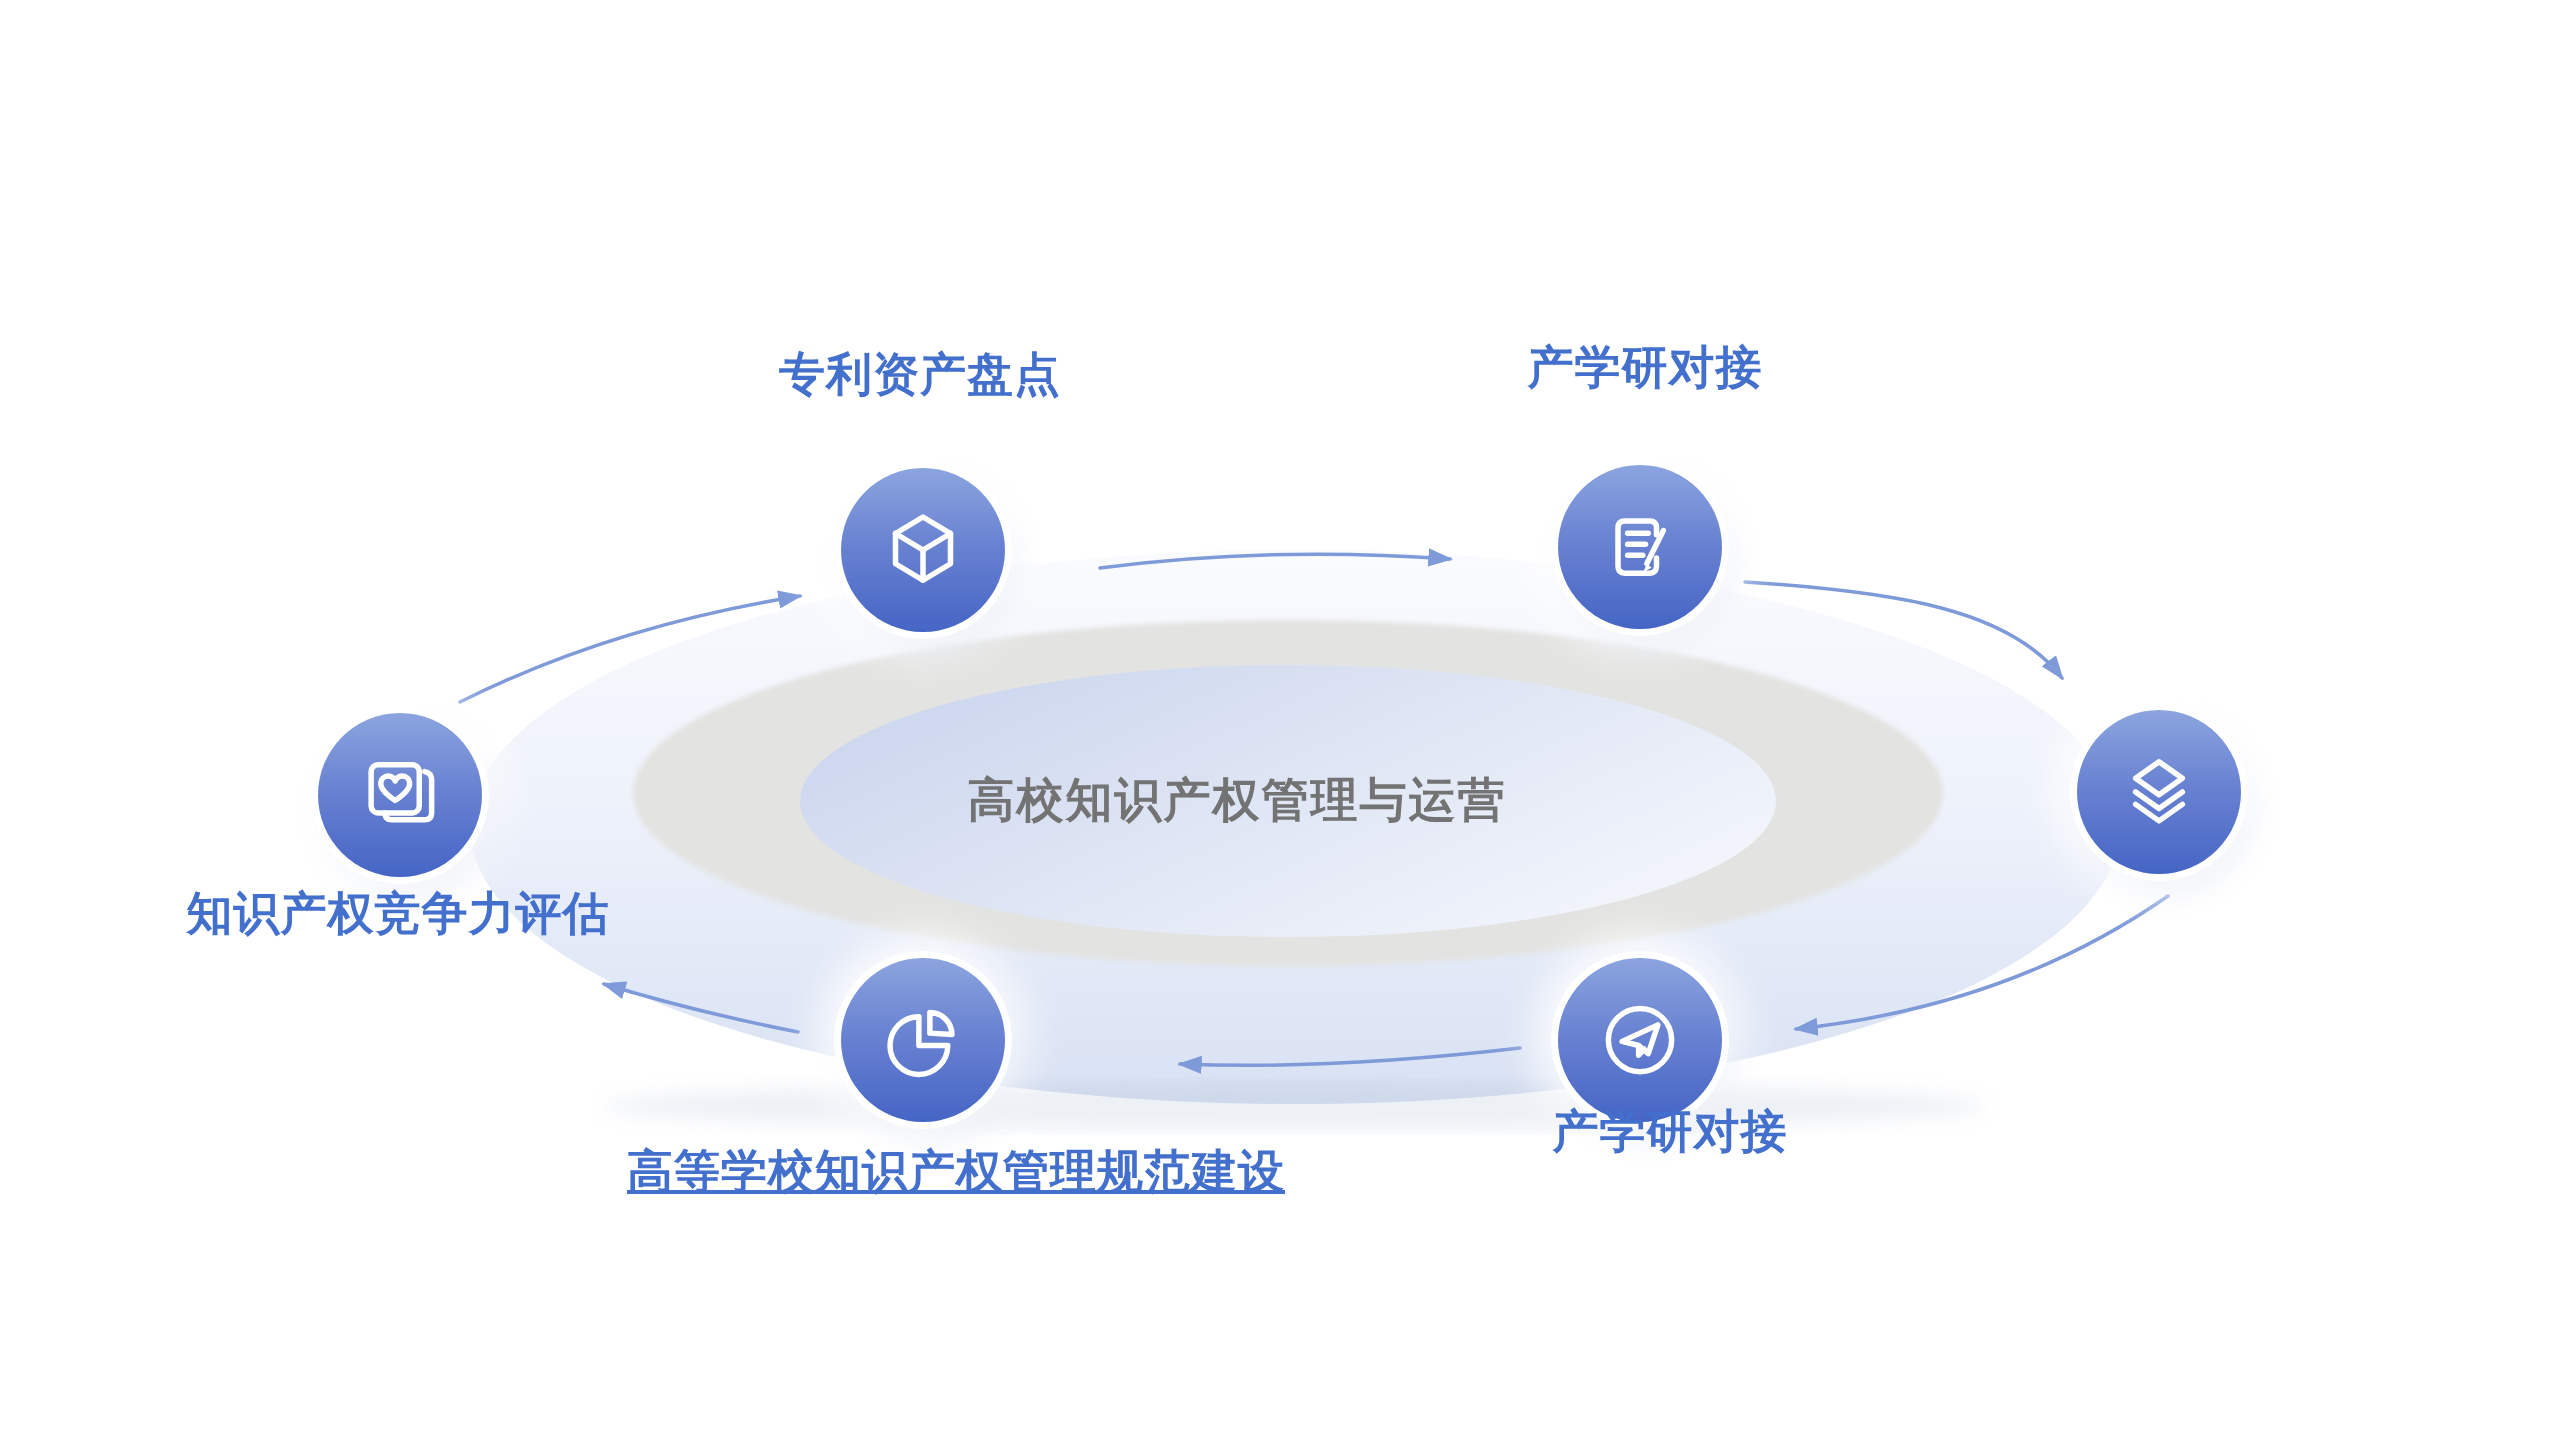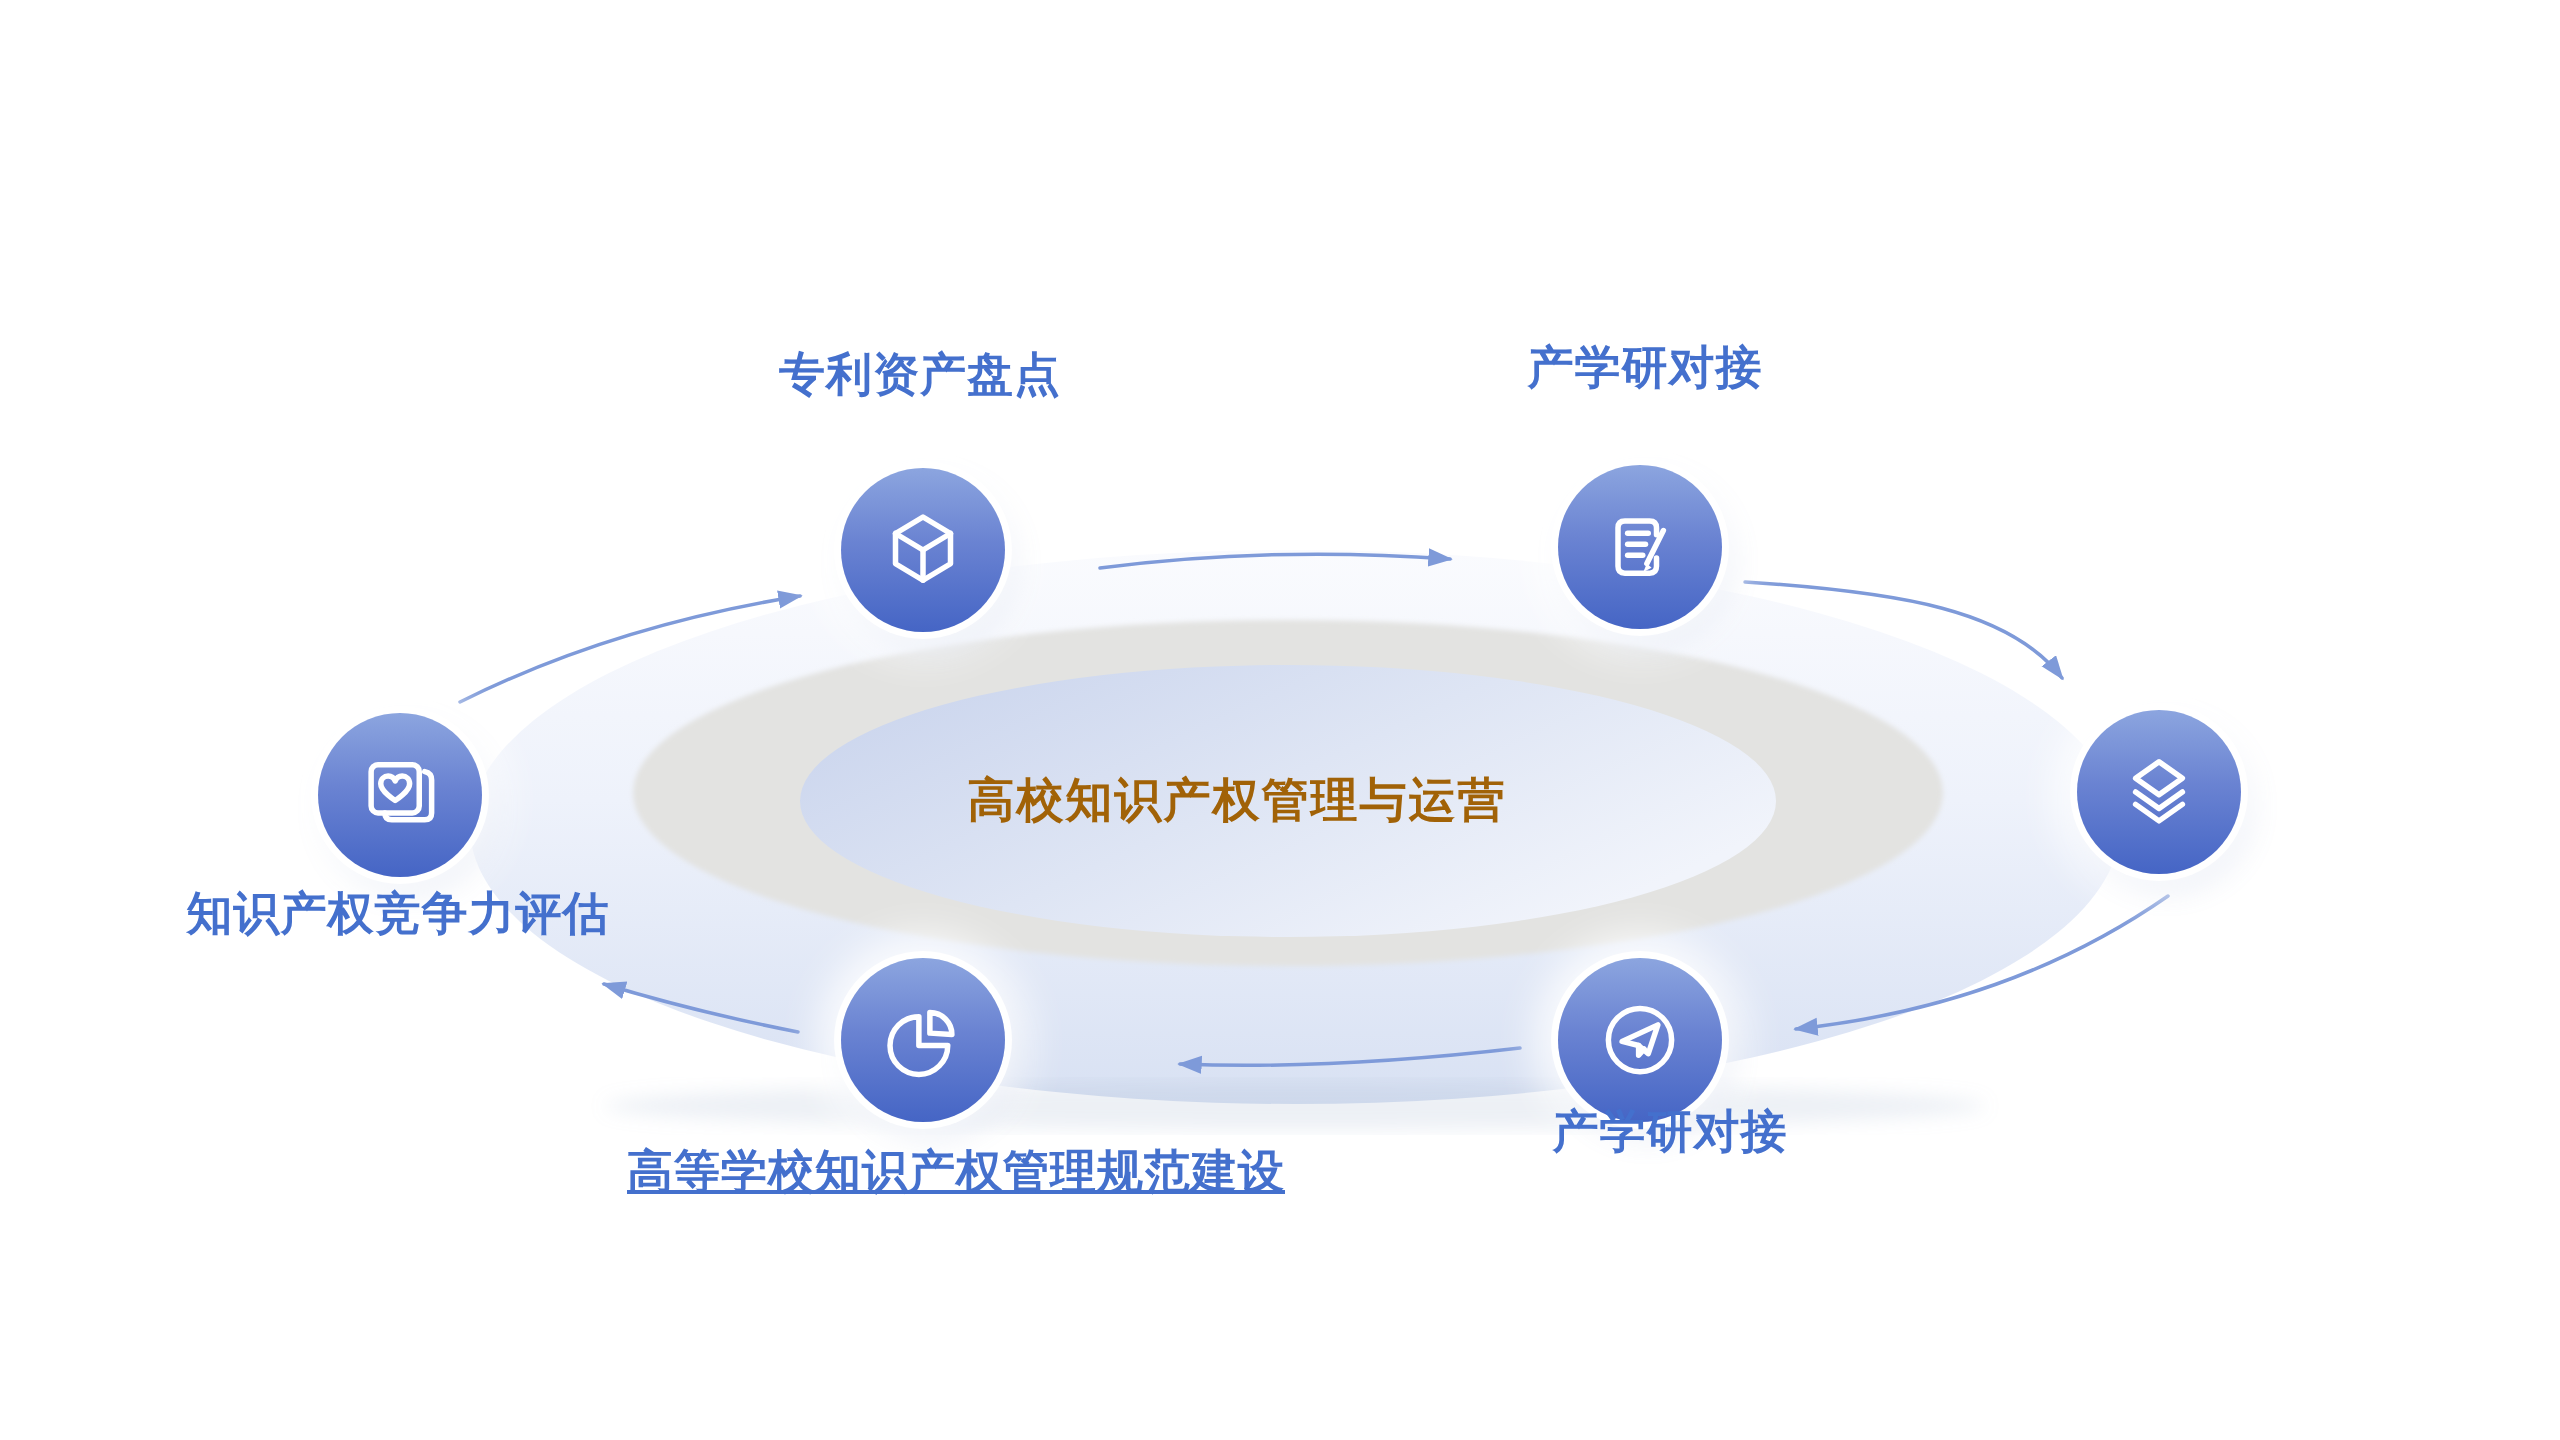--- a/index.html
+++ b/index.html
@@ -10,21 +10,21 @@
         background:linear-gradient(180deg,#8CA5DF 0%,#6A83D2 45%,#4565C5 100%);
         display:flex;align-items:center;justify-content:center;
         box-shadow:0 0 0 7px rgba(255,255,255,0.92),
                    0 0 42px 22px rgba(255,255,255,0.9),
                    8px 14px 28px rgba(110,135,195,0.28);}
   .node svg{width:88px;height:88px;display:block;}
   .icon-stroke{fill:none;stroke:#ffffff;stroke-width:4;stroke-linecap:round;stroke-linejoin:round;}
   .label{position:absolute;transform:translate(-50%,-50%);white-space:nowrap;
          font-size:46px;font-weight:bold;color:#4470CD;letter-spacing:1px;}
   .center-title{position:absolute;transform:translate(-50%,-50%);white-space:nowrap;
-         font-size:47px;font-weight:bold;color:#a16207;letter-spacing:2px;}
+         font-size:47px;font-weight:bold;color:#737373;letter-spacing:2px;}
 </style>
 </head>
 <body>
 
 <div class="stage">
 
   <svg class="layer" viewBox="0 0 2560 1440">
     <defs>
       <linearGradient id="gOuter" x1="0" y1="0" x2="0" y2="1">
         <stop offset="0" stop-color="#FAFBFE"></stop>

